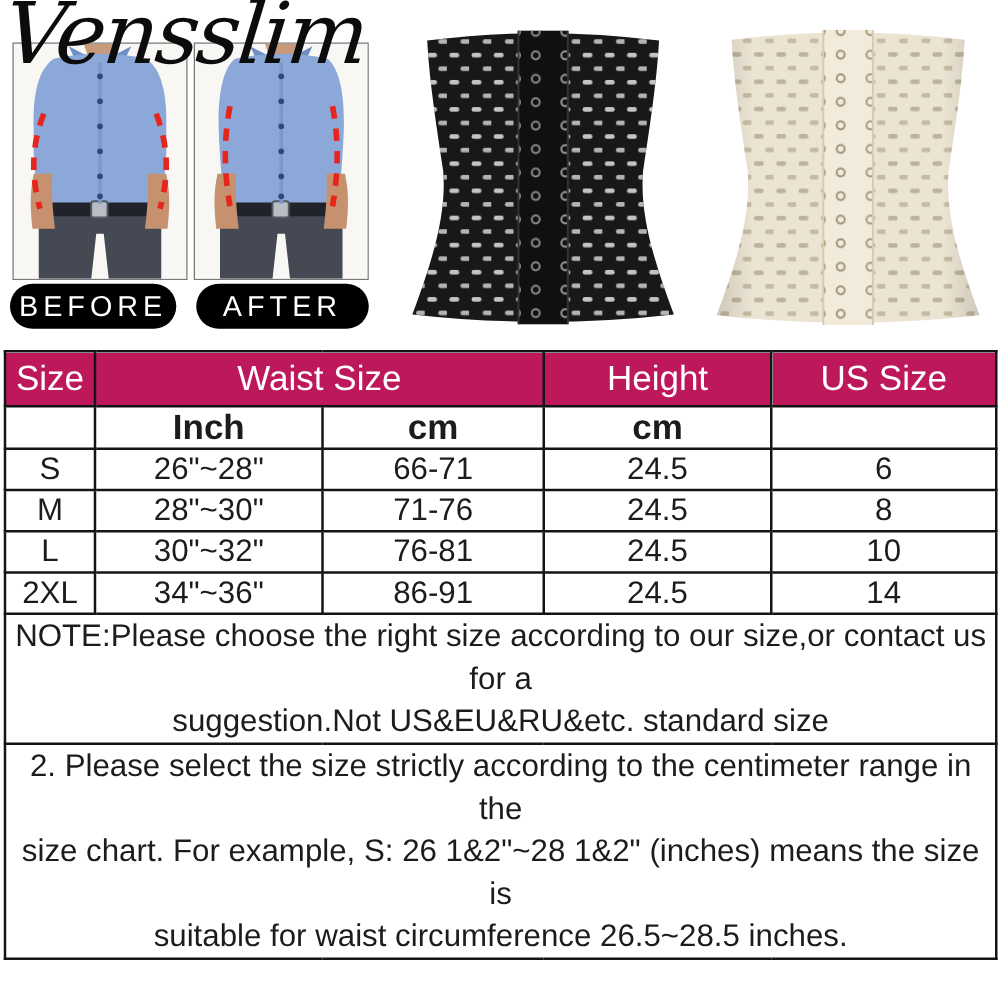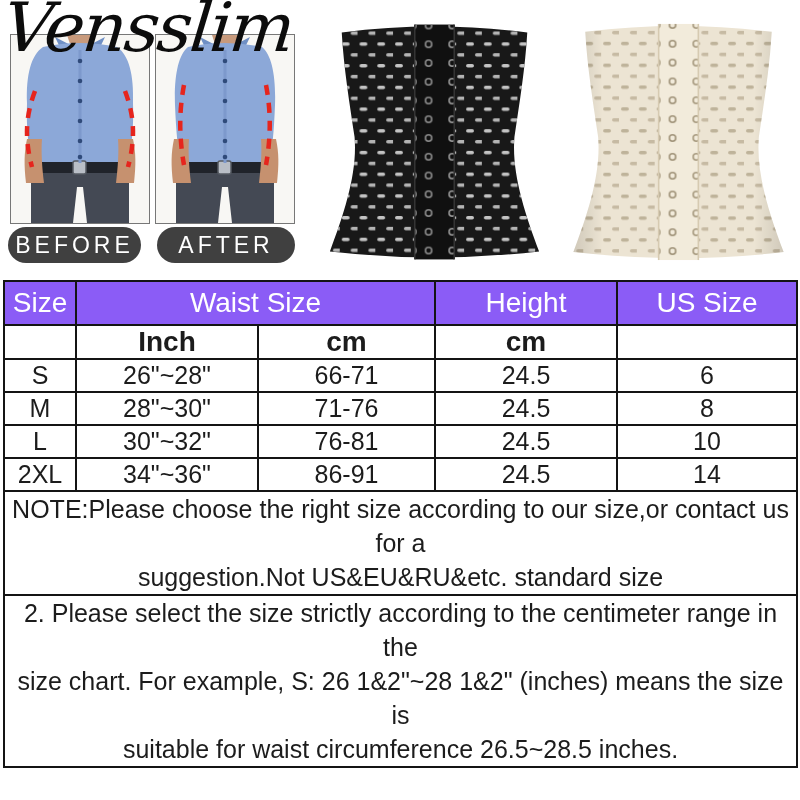--- a/index.html
+++ b/index.html
@@ -12,38 +12,38 @@
         font-size:68px;color:#0c0c0c;letter-spacing:-2px;transform:skewX(-6deg);}
 
   
   .photo{position:absolute;top:34px;width:138px;height:188px;border:1px solid #777;
          background:#f8f7f4;z-index:1;}
   .photo.before{left:10px;}
   .photo.after{left:155px;}
   .photo svg{display:block;width:100%;height:100%;}
 
   
-  .pill{position:absolute;top:227px;height:36px;background:#404040;border-radius:18px;
+  .pill{position:absolute;top:227px;height:36px;background:#000000;border-radius:18px;
         display:flex;align-items:center;justify-content:center;color:#fff;
         font-size:23px;letter-spacing:4px;z-index:2;}
   .pill.before{left:8px;width:133px;}
   .pill.after{left:157px;width:138px;text-align:right;}
 
   
   .corset{position:absolute;top:16px;z-index:1;}
   .corset.black{left:322px;width:225px;height:250px;}
   .corset.beige{left:562px;width:233px;height:250px;}
   .corset svg{display:block;width:100%;height:100%;}
 
   
   table.size-table{position:absolute;left:3px;top:280px;width:793px;
         border-collapse:collapse;table-layout:fixed;background:#fff;}
   .size-table th,.size-table td{border:2px solid #141414;text-align:center;
         vertical-align:middle;padding:0;overflow:hidden;}
-  tr.head th{background:#8b5cf6;color:#fff;font-weight:normal;font-size:28px;height:42px;}
+  tr.head th{background:#be185d;color:#fff;font-weight:normal;font-size:28px;height:42px;}
   tr.sub td{font-size:28px;height:30px;font-weight:bold;}
   tr.data td{font-size:25px;height:31px;}
   tr.note td{font-size:25px;line-height:34px;}
   tr.note1 td{height:68px;}
   tr.note2 td{height:104px;}
   .note-line{width:100%;}
 </style>
 </head>
 <body>
 

